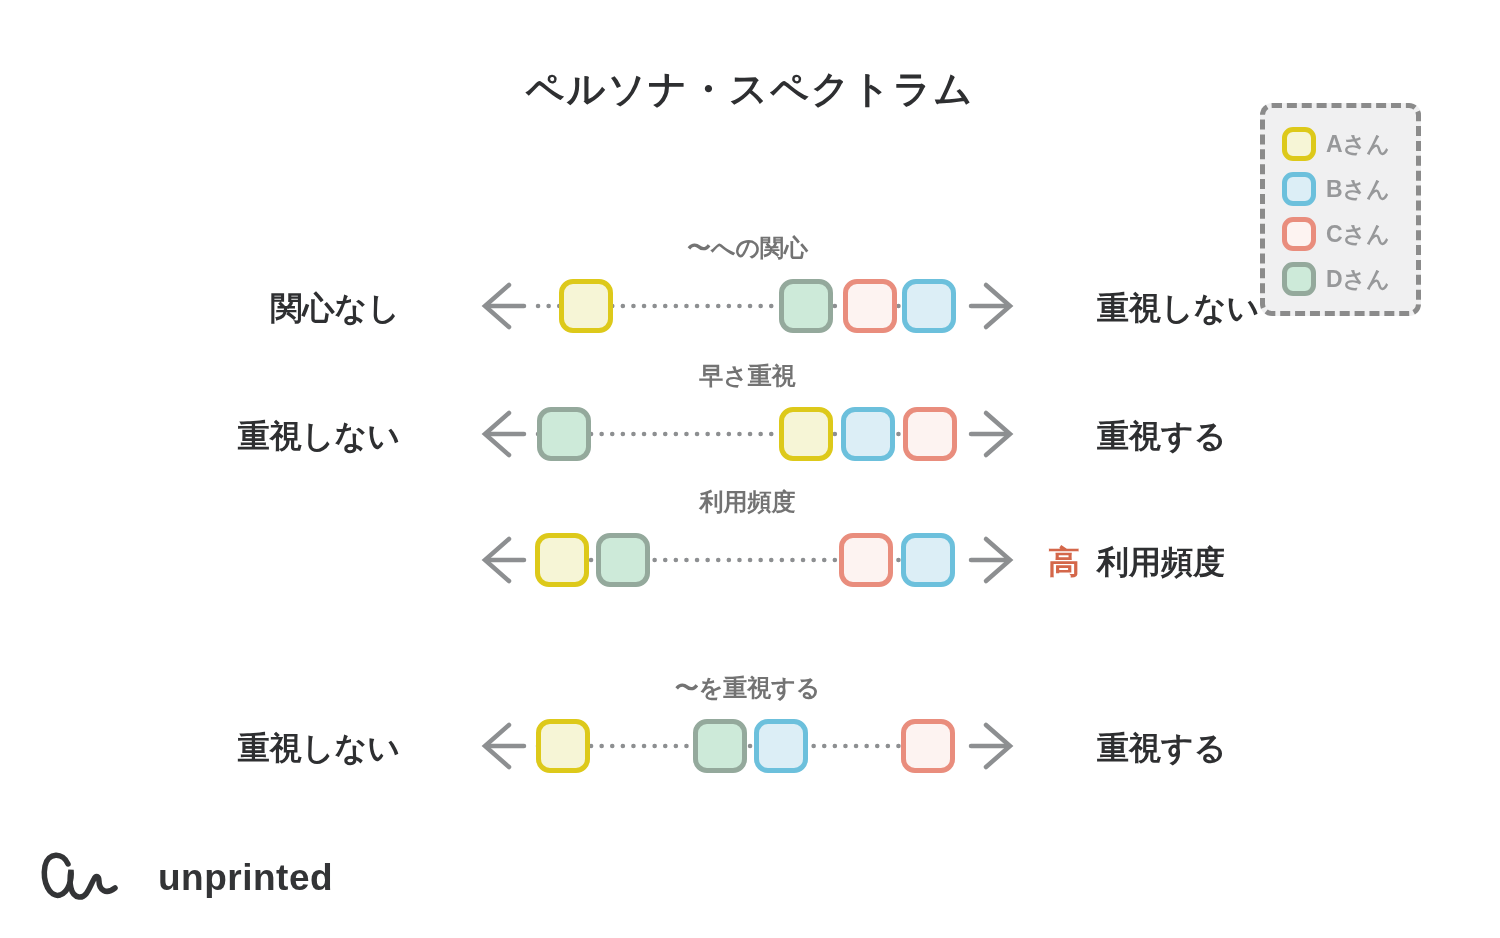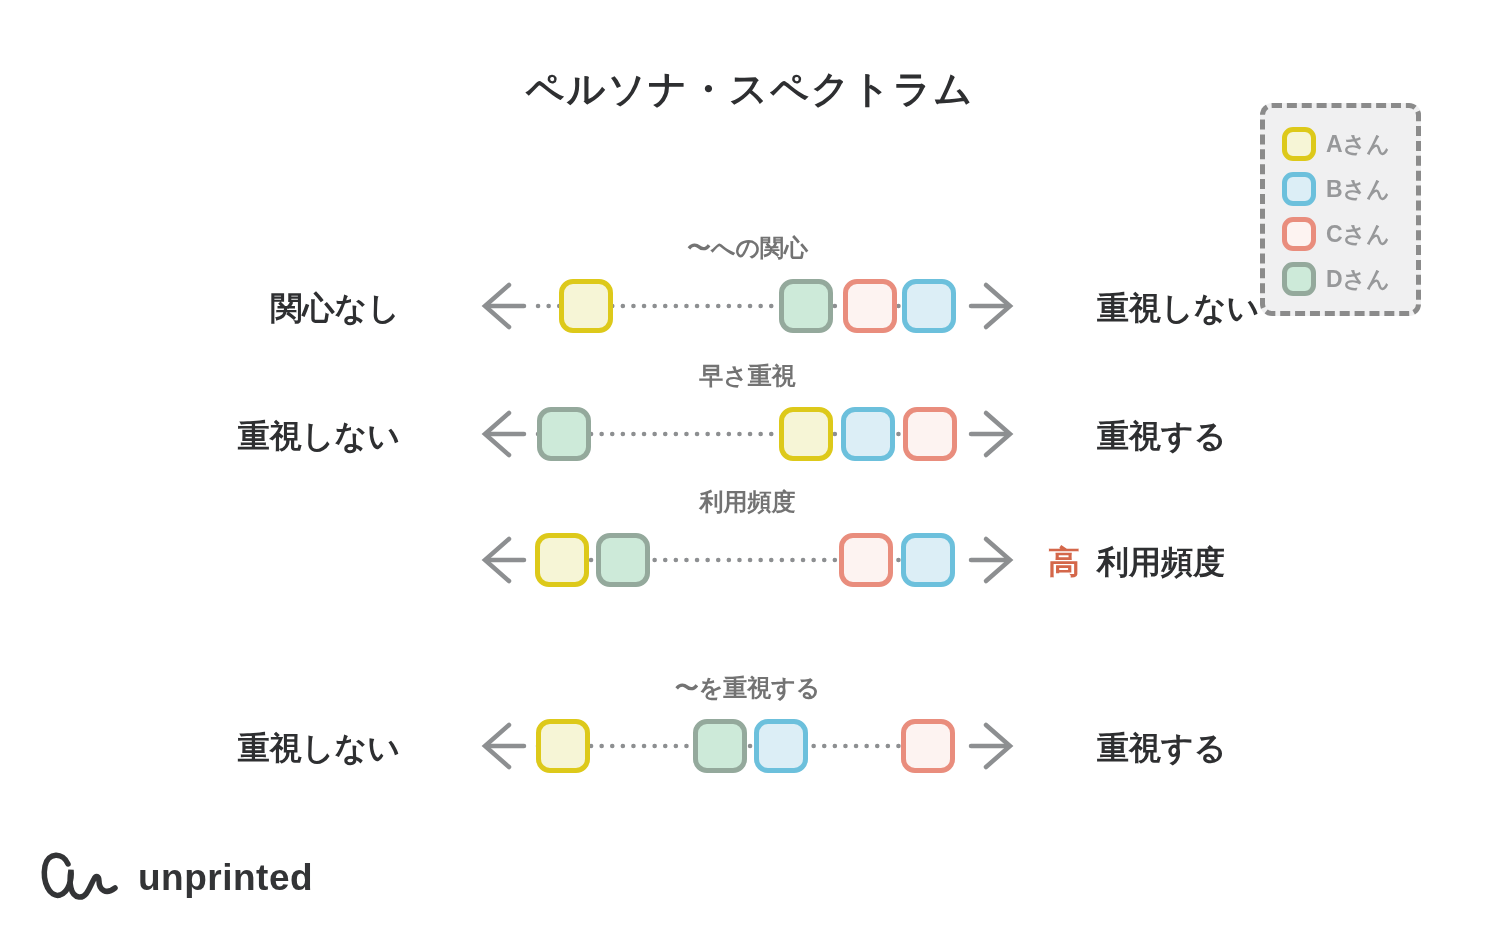--- a/index.html
+++ b/index.html
@@ -71,21 +71,21 @@
     position:absolute; top:53px;
     width:54px; height:54px;
     border-radius:14px;
     border:5px solid #ccc;
     background:#fff;
   }
 
   
   .logo {
     position:absolute; left:38px; top:848px;
-    display:flex; align-items:center;
+    display:flex; align-items:center;gap:20px;
   }
   .logo-mark { flex:0 0 auto; }
   .logo-text {
     margin-left:16px;
     font-size:37px; font-weight:700; letter-spacing:0.5px;
     color:#333436;
   }
 </style>
 </head>
 <body>

